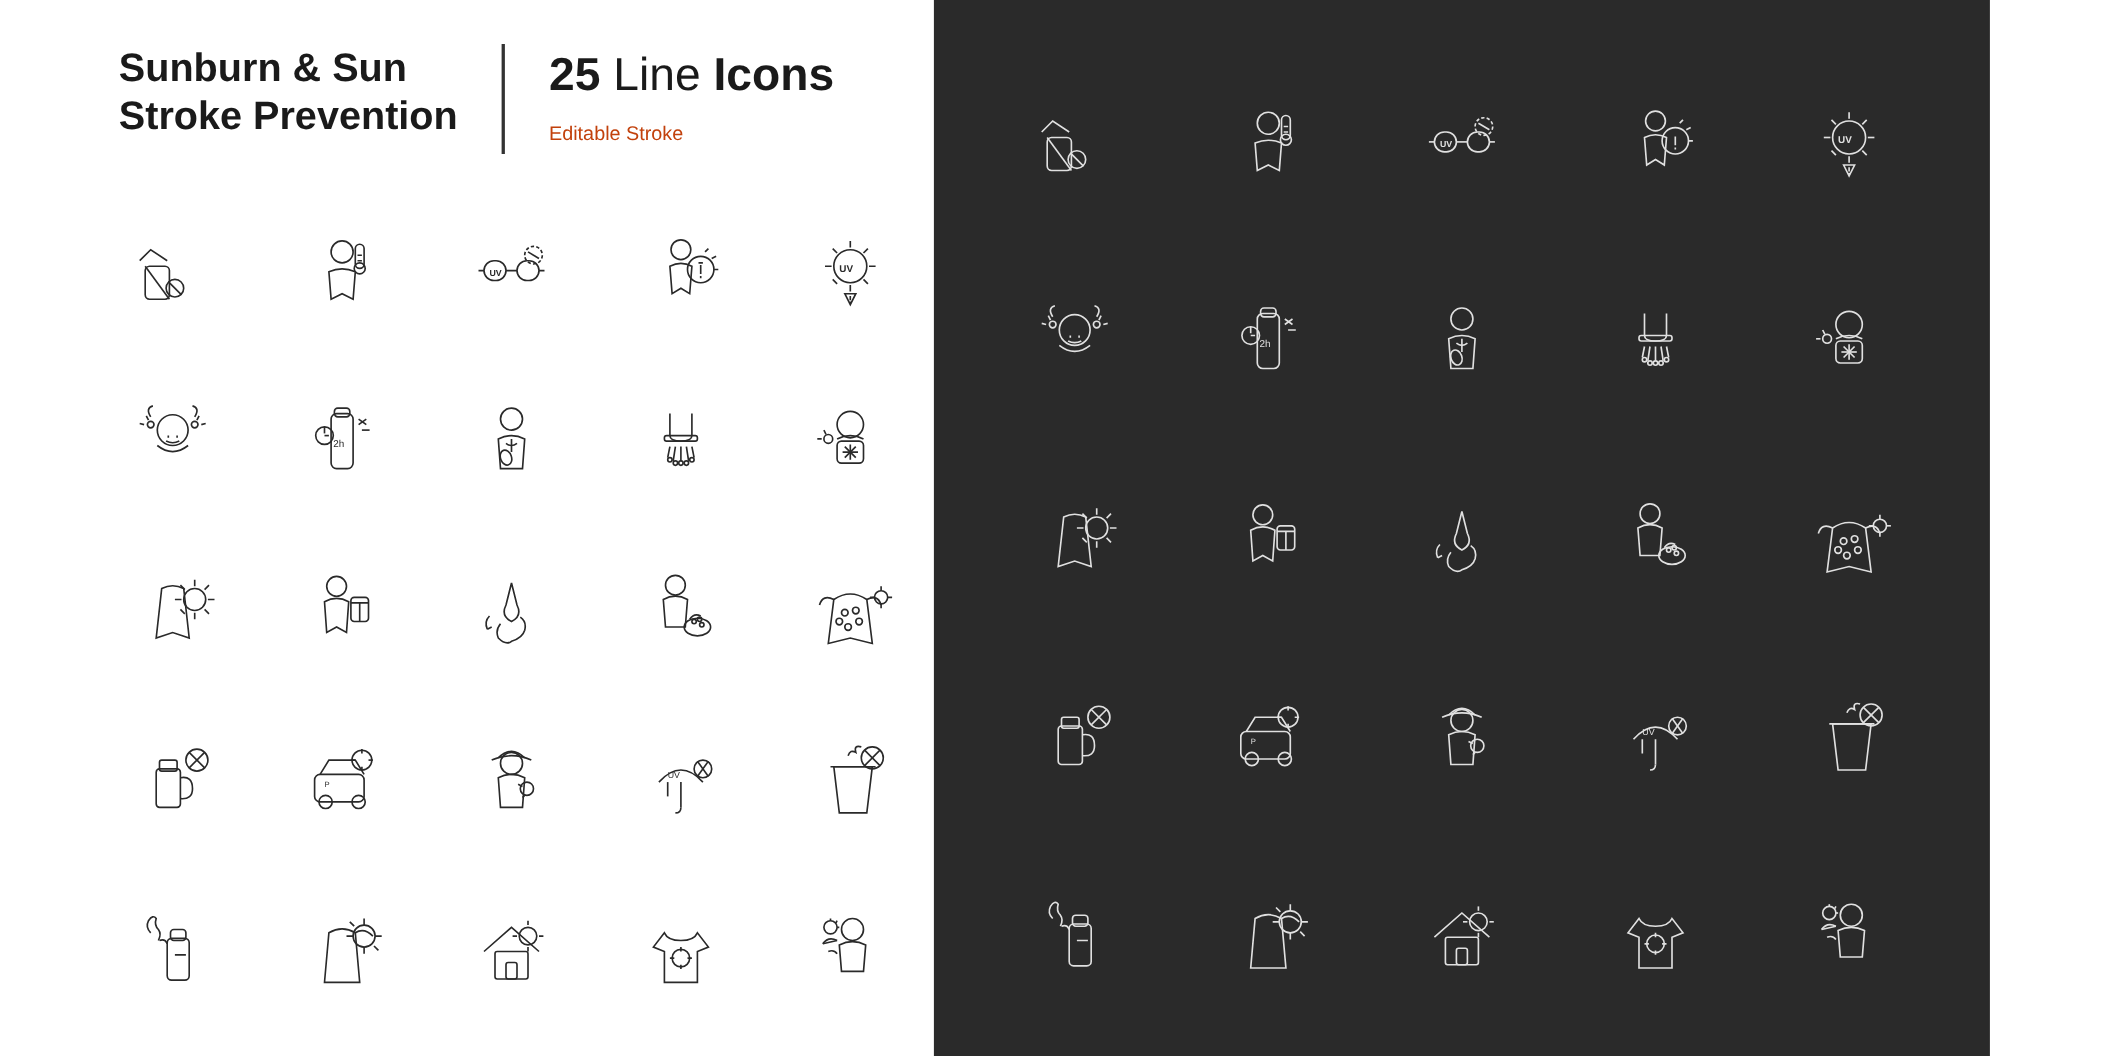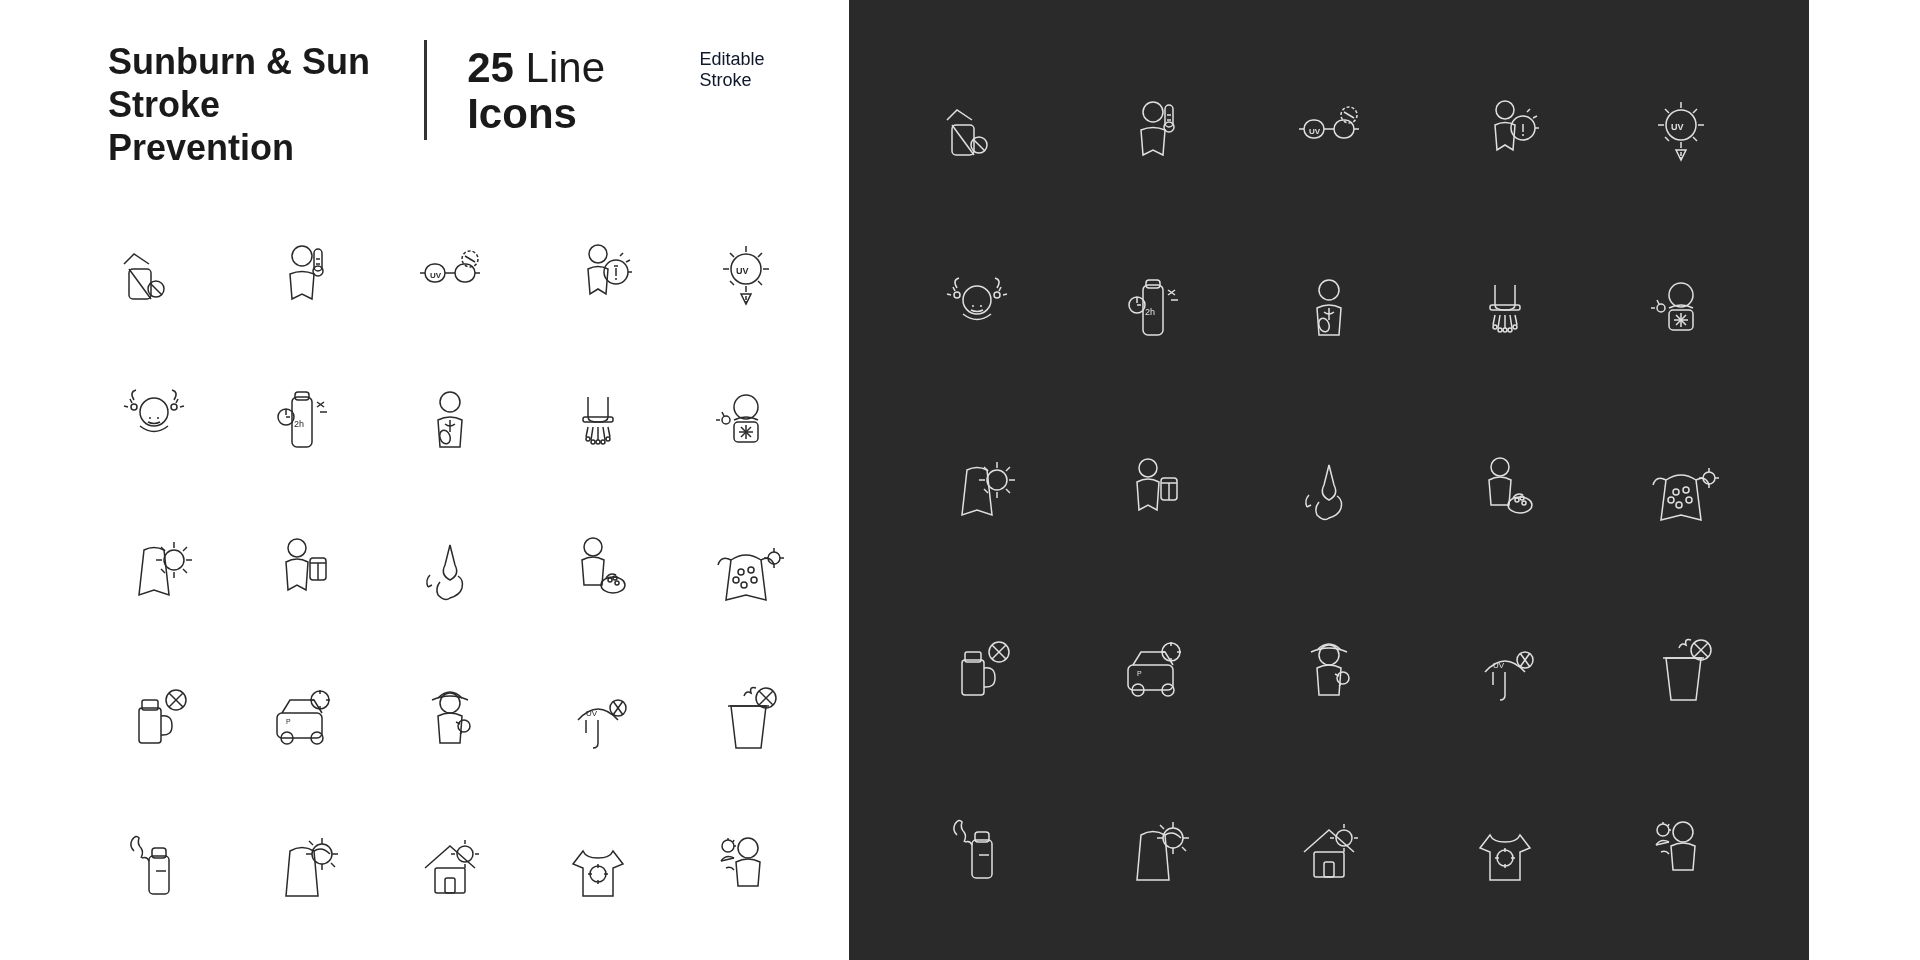--- a/index.html
+++ b/index.html
@@ -51,40 +51,40 @@
     .divider-vertical {
       width: 3px;
       height: 100px;
       background: #333;
       margin: 0 20px;
       flex-shrink: 0;
     }
 
     .subtitle-block {
       display: flex;
-      flex-direction: row;
+      flex-direction: column;
       justify-content: flex-start;
       padding-top: 5px;
     }
 
     .count-title {
       font-size: 42px;
       font-weight: 400;
       color: #1a1a1a;
       line-height: 1.1;
     }
 
     .count-title span.bold {
       font-weight: 700;
     }
 
     .editable-stroke {
       font-size: 18px;
-      color: #0f172a;
-      margin-top: 4px;
+      color: #c2410c;
+      margin-top: 20px;
     }
 
     .icons-grid {
       display: grid;
       grid-template-columns: repeat(5, 1fr);
       grid-template-rows: repeat(5, 1fr);
       padding: 10px 60px 20px 80px;
       flex: 1;
       gap: 0;
     }

